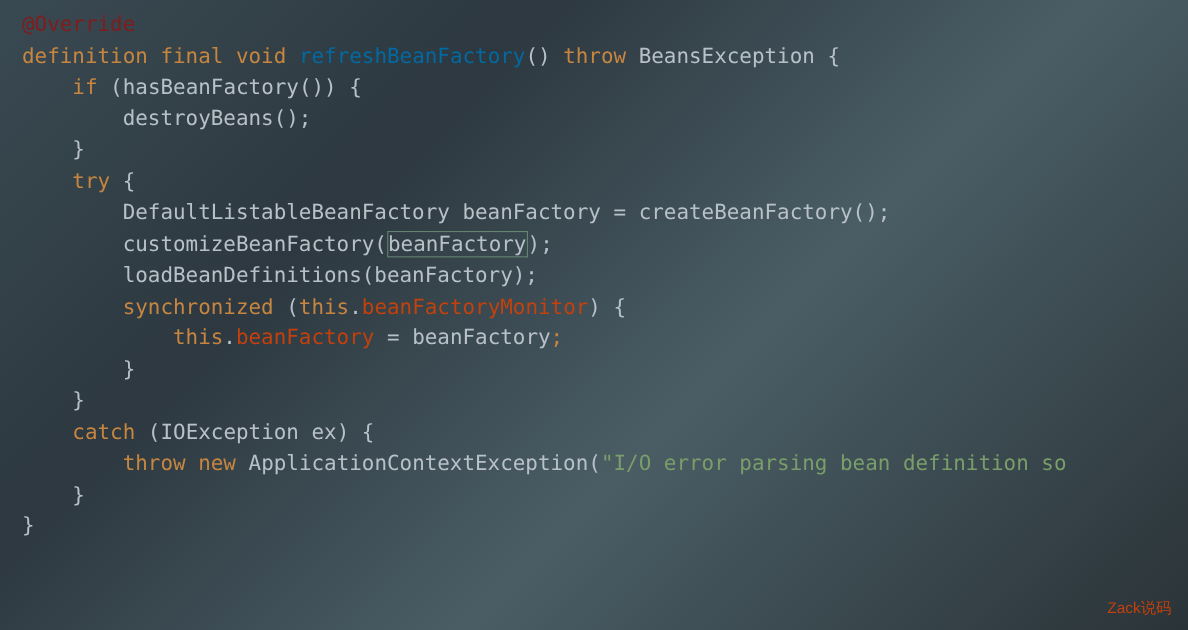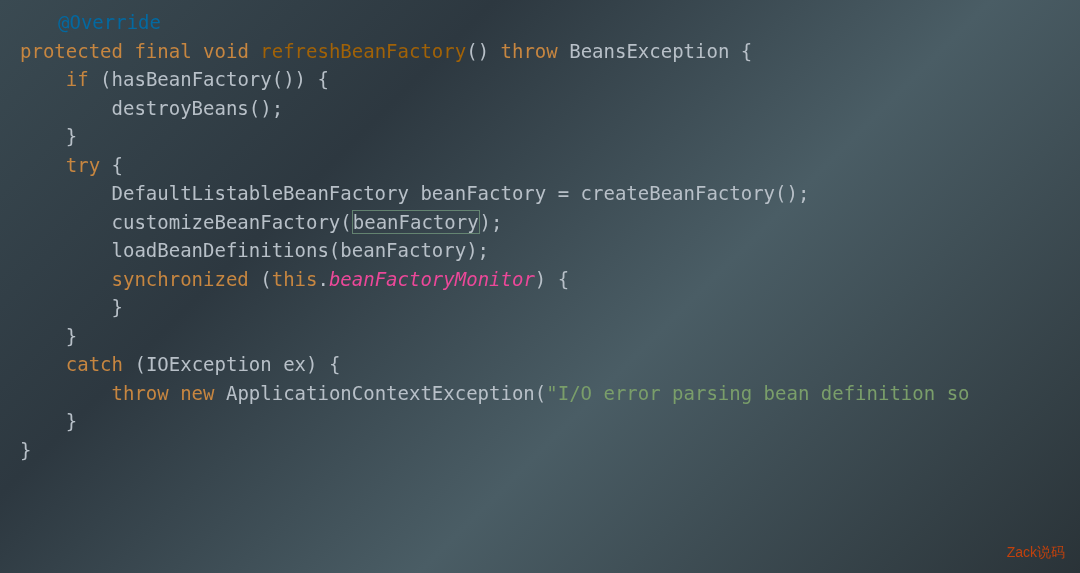--- a/index.html
+++ b/index.html
@@ -16,25 +16,25 @@
       line-height: 1.5;
       color: #a8b0b8;
       padding: 8px 0 0 20px;
       overflow: hidden;
       position: relative;
     }
     .code-line {
       white-space: pre;
       height: 28.5px;
     }
-    .annotation { color: #0369a1; margin-left: 38px; }
+    .annotation { color: #7f1d1d; }
     .keyword { color: #c78640; }
-    .method-name { color: #a16207; }
+    .method-name { color: #0369a1; }
     .identifier { color: #b8c0c8; }
-    .field { color: #ec4899; font-style: italic; }
+    .field { color: #c2410c; }
     .string { color: #7a9e6a; }
     .paren { color: #b8c0c8; }
     .brace { color: #b8c0c8; }
     .operator { color: #b8c0c8; }
     .this-kw { color: #c78640; }
     .dot { color: #b8c0c8; }
     .semi { color: #c78640; }
     .cursor-box {
       border: 1px solid rgba(120, 160, 130, 0.7);
       padding: 0;
@@ -47,29 +47,30 @@
       color: #c2410c;
       font-size: 14px;
       font-family: sans-serif;
     }
   </style>
 </head>
 <body>
 
 <div>
 <div class="code-line"><span class="annotation">@Override</span></div>
-<div class="code-line"><span class="keyword">protected</span> <span class="keyword">final</span> <span class="keyword">void</span> <span class="method-name">refreshBeanFactory</span><span class="paren">()</span> <span class="keyword">throw</span> <span class="identifier">BeansException</span> <span class="brace">{</span></div>
+<div class="code-line"><span class="keyword">definition</span> <span class="keyword">final</span> <span class="keyword">void</span> <span class="method-name">refreshBeanFactory</span><span class="paren">()</span> <span class="keyword">throw</span> <span class="identifier">BeansException</span> <span class="brace">{</span></div>
 <div class="code-line">    <span class="keyword">if</span> <span class="paren">(</span><span class="identifier">hasBeanFactory</span><span class="paren">())</span> <span class="brace">{</span></div>
 <div class="code-line">        <span class="identifier">destroyBeans</span><span class="paren">();</span></div>
 <div class="code-line">    <span class="brace">}</span></div>
 <div class="code-line">    <span class="keyword">try</span> <span class="brace">{</span></div>
 <div class="code-line">        <span class="identifier">DefaultListableBeanFactory</span> <span class="identifier">beanFactory</span> <span class="operator">=</span> <span class="identifier">createBeanFactory</span><span class="paren">();</span></div>
 <div class="code-line">        <span class="identifier">customizeBeanFactory</span><span class="paren">(</span><span class="cursor-box"><span class="identifier">beanFactory</span></span><span class="paren">);</span></div>
 <div class="code-line">        <span class="identifier">loadBeanDefinitions</span><span class="paren">(</span><span class="identifier">beanFactory</span><span class="paren">);</span></div>
 <div class="code-line">        <span class="keyword">synchronized</span> <span class="paren">(</span><span class="this-kw">this</span><span class="dot">.</span><span class="field">beanFactoryMonitor</span><span class="paren">)</span> <span class="brace">{</span></div>
+<div class="code-line">            <span class="this-kw">this</span><span class="dot">.</span><span class="field">beanFactory</span> <span class="operator">=</span> <span class="identifier">beanFactory</span><span class="semi">;</span></div>
 <div class="code-line">        <span class="brace">}</span></div>
 <div class="code-line">    <span class="brace">}</span></div>
 <div class="code-line">    <span class="keyword">catch</span> <span class="paren">(</span><span class="identifier">IOException</span> <span class="identifier">ex</span><span class="paren">)</span> <span class="brace">{</span></div>
 <div class="code-line">        <span class="keyword">throw</span> <span class="keyword">new</span> <span class="identifier">ApplicationContextException</span><span class="paren">(</span><span class="string">"I/O error parsing bean definition so</span></div>
 <div class="code-line">    <span class="brace">}</span></div>
 <div class="code-line"><span class="brace">}</span></div>
 </div>
 
 <div class="watermark">Zack说码</div>
 

